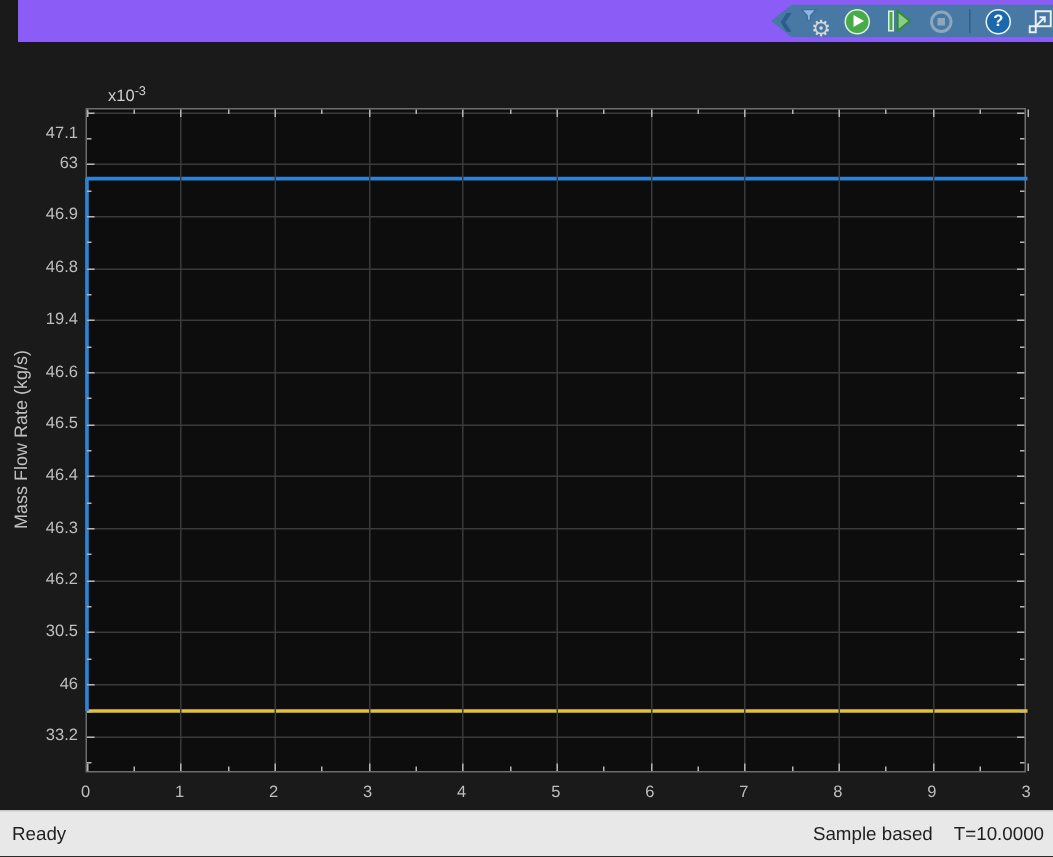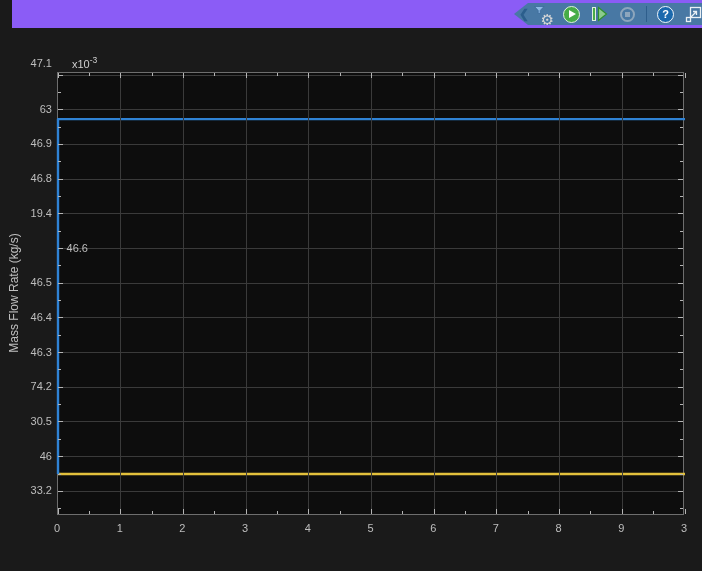--- a/index.html
+++ b/index.html
@@ -241,37 +241,44 @@
         <div class="tick" style="bottom: 0px; left: 469.75px; width: 1px; height: 3px;"></div>
         <div class="tick" style="top: 0px; left: 469.75px; width: 1px; height: 3px;"></div>
         <div class="tick" style="bottom: 0px; left: 532.45px; width: 1px; height: 3px;"></div>
         <div class="tick" style="top: 0px; left: 532.45px; width: 1px; height: 3px;"></div>
         <div class="tick" style="bottom: 0px; left: 595.15px; width: 1px; height: 3px;"></div>
         <div class="tick" style="top: 0px; left: 595.15px; width: 1px; height: 3px;"></div>
       </div>
   <div class="ytick-label" style="top: 428.37px;">33.2</div>
       <div class="ytick-label" style="top: 393.679px;">46</div>
       <div class="ytick-label" style="top: 358.988px;">30.5</div>
-      <div class="ytick-label" style="top: 324.298px;">74.2</div>
+      <div class="ytick-label" style="top: 324.298px;">46.2</div>
       <div class="ytick-label" style="top: 289.607px;">46.3</div>
       <div class="ytick-label" style="top: 254.916px;">46.4</div>
       <div class="ytick-label" style="top: 220.226px;">46.5</div>
-      <div class="ytick-label" style="top: 185.535px; margin-left: 36px;">46.6</div>
+      <div class="ytick-label" style="top: 185.535px;">46.6</div>
       <div class="ytick-label" style="top: 150.844px;">19.4</div>
       <div class="ytick-label" style="top: 116.153px;">46.8</div>
       <div class="ytick-label" style="top: 81.4628px;">46.9</div>
       <div class="ytick-label" style="top: 46.7721px;">63</div>
-      <div class="ytick-label" style="top: 1px;">47.1</div>
+      <div class="ytick-label" style="top: 27px;">47.1</div>
       <div class="xtick-label" style="left: 42px;">0</div>
       <div class="xtick-label" style="left: 104.7px;">1</div>
       <div class="xtick-label" style="left: 167.4px;">2</div>
       <div class="xtick-label" style="left: 230.1px;">3</div>
       <div class="xtick-label" style="left: 292.8px;">4</div>
       <div class="xtick-label" style="left: 355.5px;">5</div>
       <div class="xtick-label" style="left: 418.2px;">6</div>
       <div class="xtick-label" style="left: 480.9px;">7</div>
       <div class="xtick-label" style="left: 543.6px;">8</div>
       <div class="xtick-label" style="left: 606.3px;">9</div>
       <div class="xtick-label" style="left: 669px;">3</div>
     </div>
 
+  <div class="statusbar">
+    <span class="status-left">Ready</span>
+    <span class="status-right">
+      <span>Sample based</span>
+      <span>T=10.0000</span>
+    </span>
+  </div>
 
 </div>
 
 </body></html>

